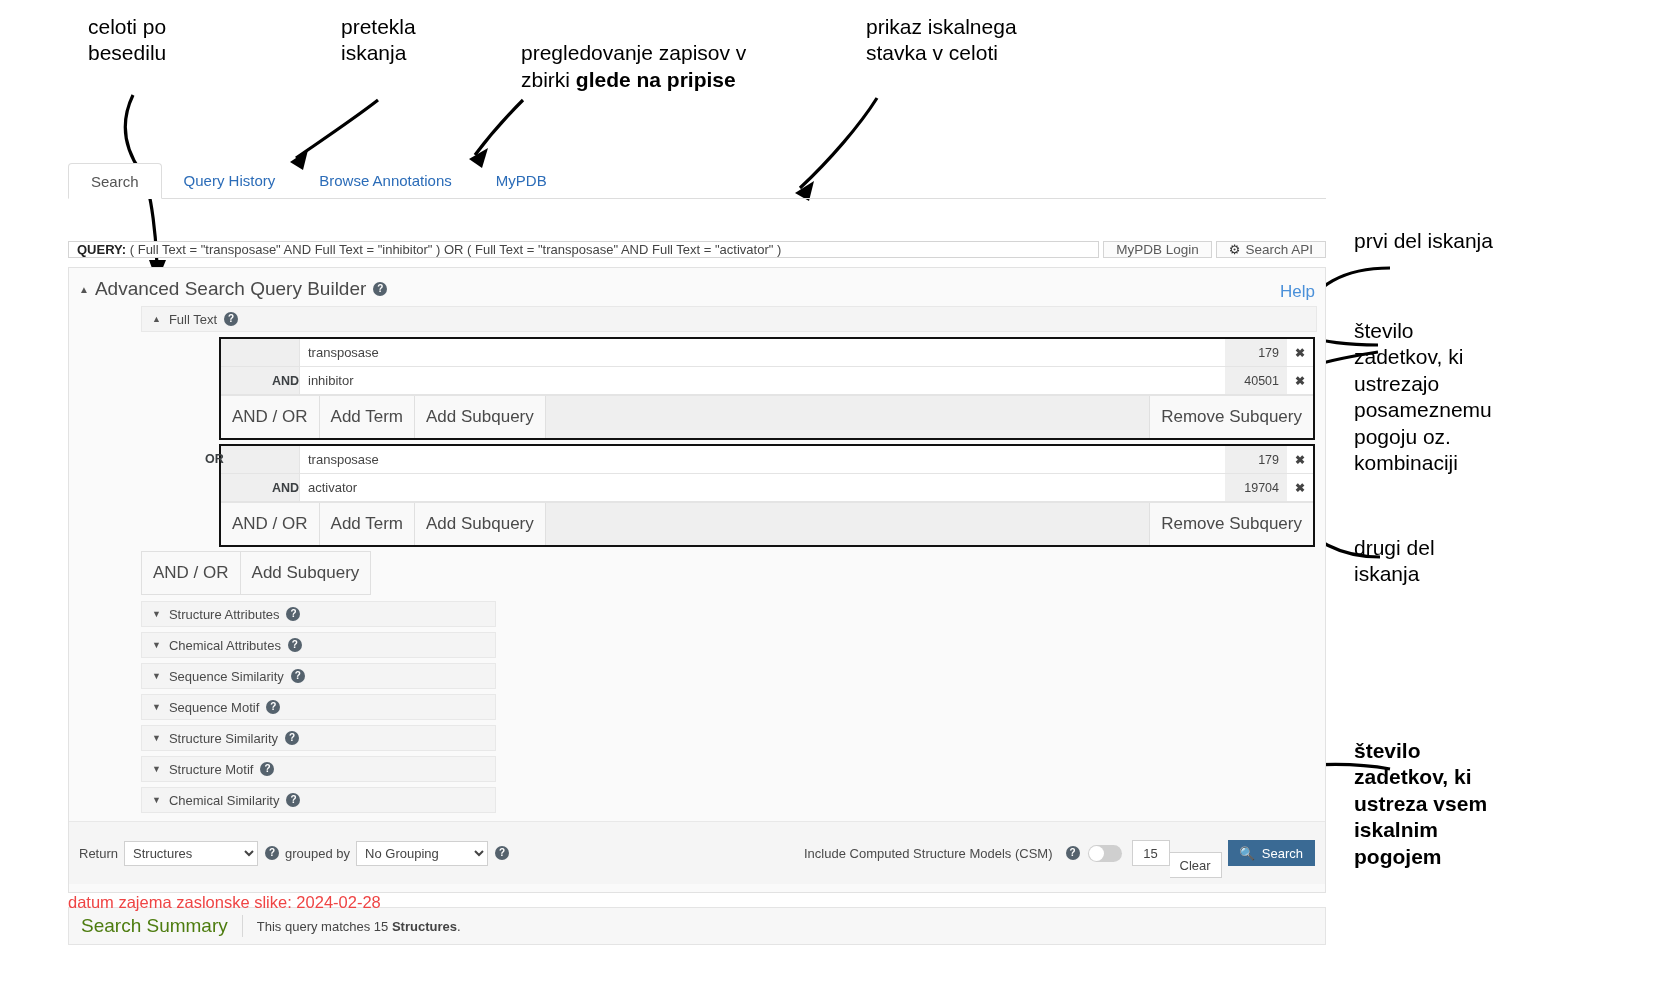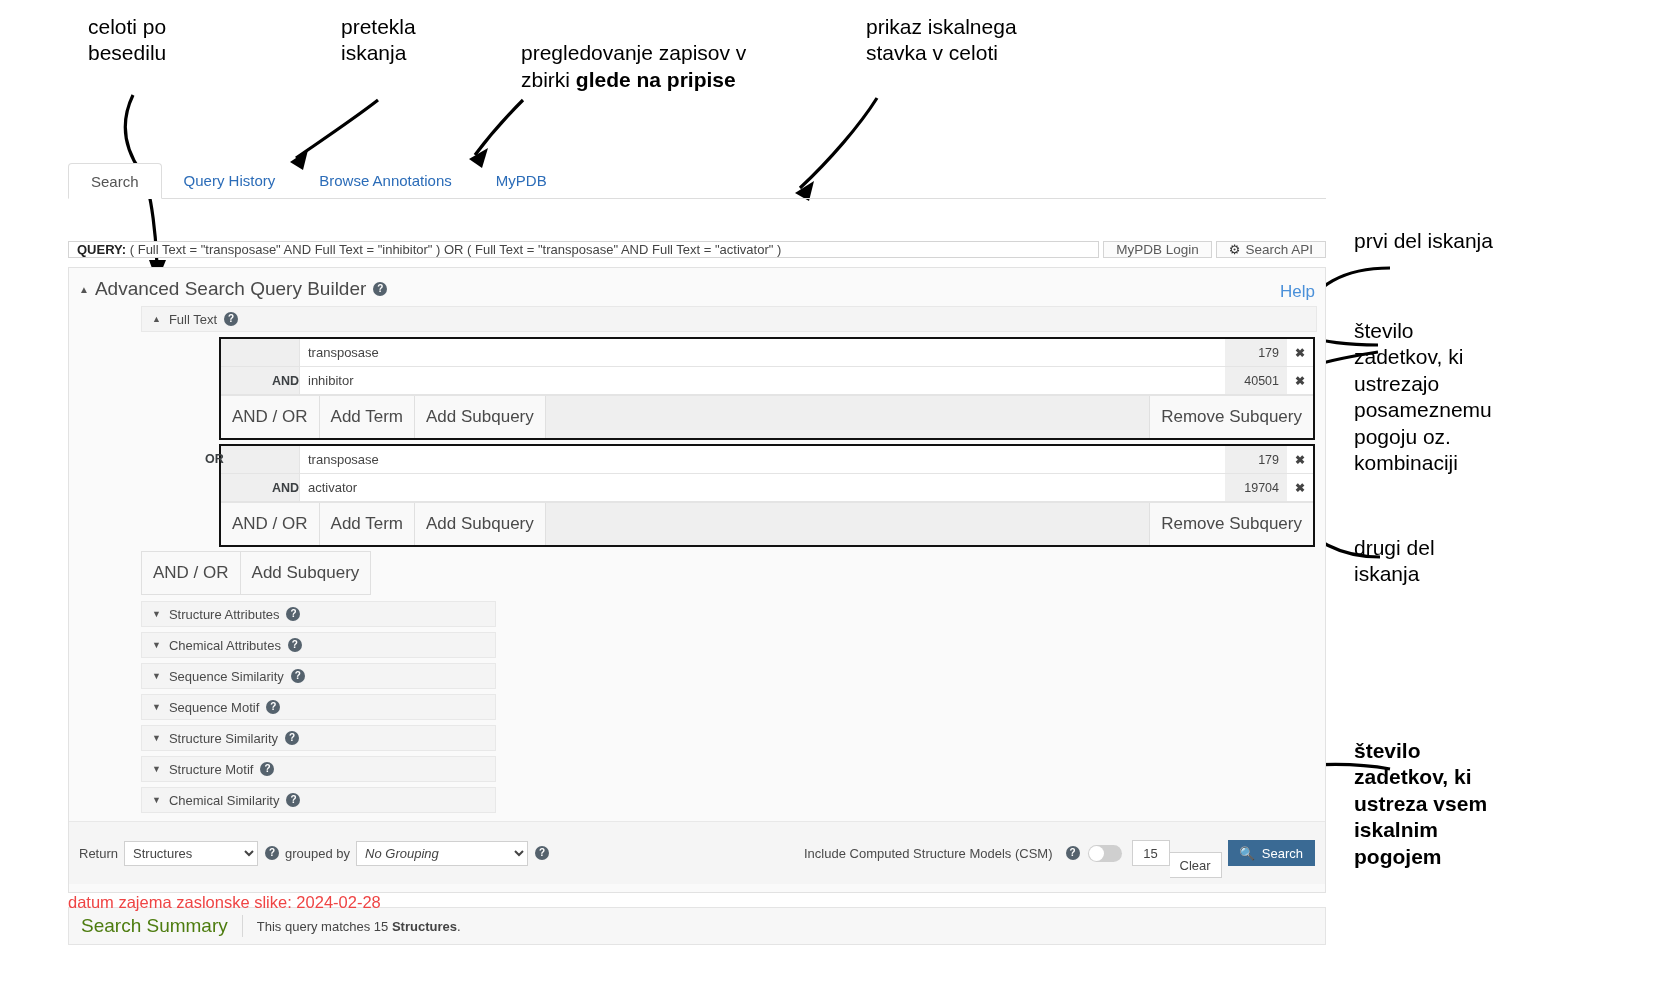--- a/index.html
+++ b/index.html
@@ -229,21 +229,21 @@
   select {
     font-family: "Liberation Sans", sans-serif;
     font-size: 13px;
     color: #444;
     border: 1px solid #d0d0d0;
     background: #fff;
     height: 25px;
     padding: 0 4px;
   }
   .sel-a { width: 134px; }
-  .sel-b { width: 172px; font-style: italic; }
+  .sel-b { width: 132px; }
   .spacer { flex: 1; }
   .toggle {
     width: 34px; height: 17px; border-radius: 9px;
     background: #cfcfcf; position: relative; margin: 0 10px 0 8px;
     cursor: pointer;
   }
   .toggle .knob {
     position: absolute; left: 1px; top: 1px;
     width: 15px; height: 15px; border-radius: 50%;
     background: #fff;

